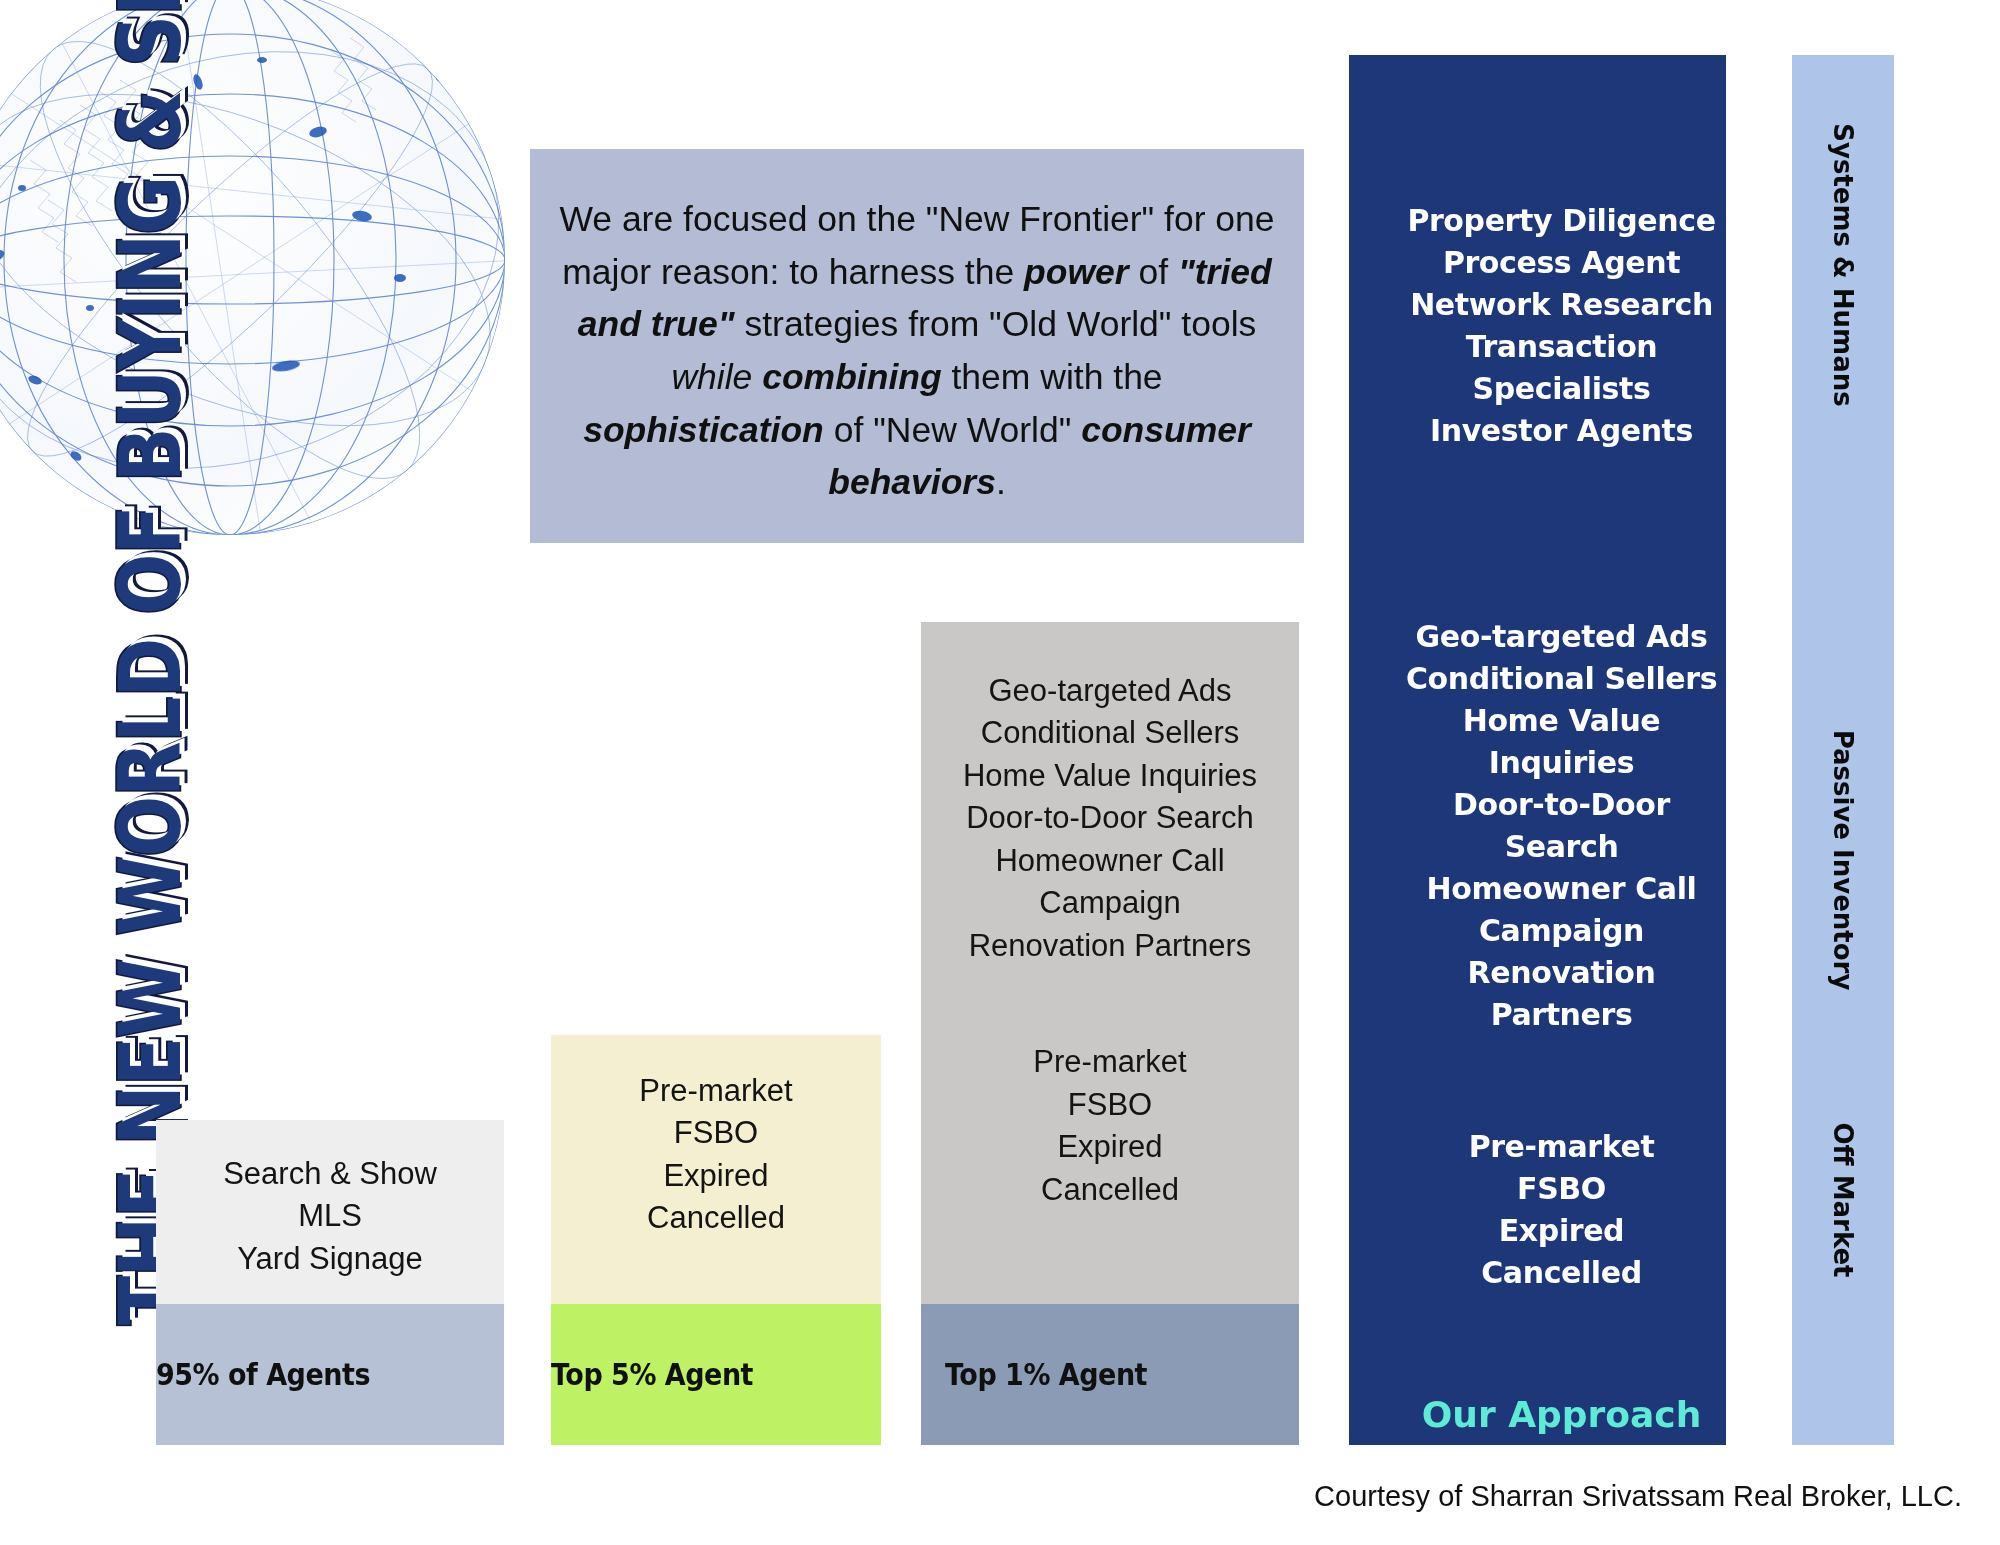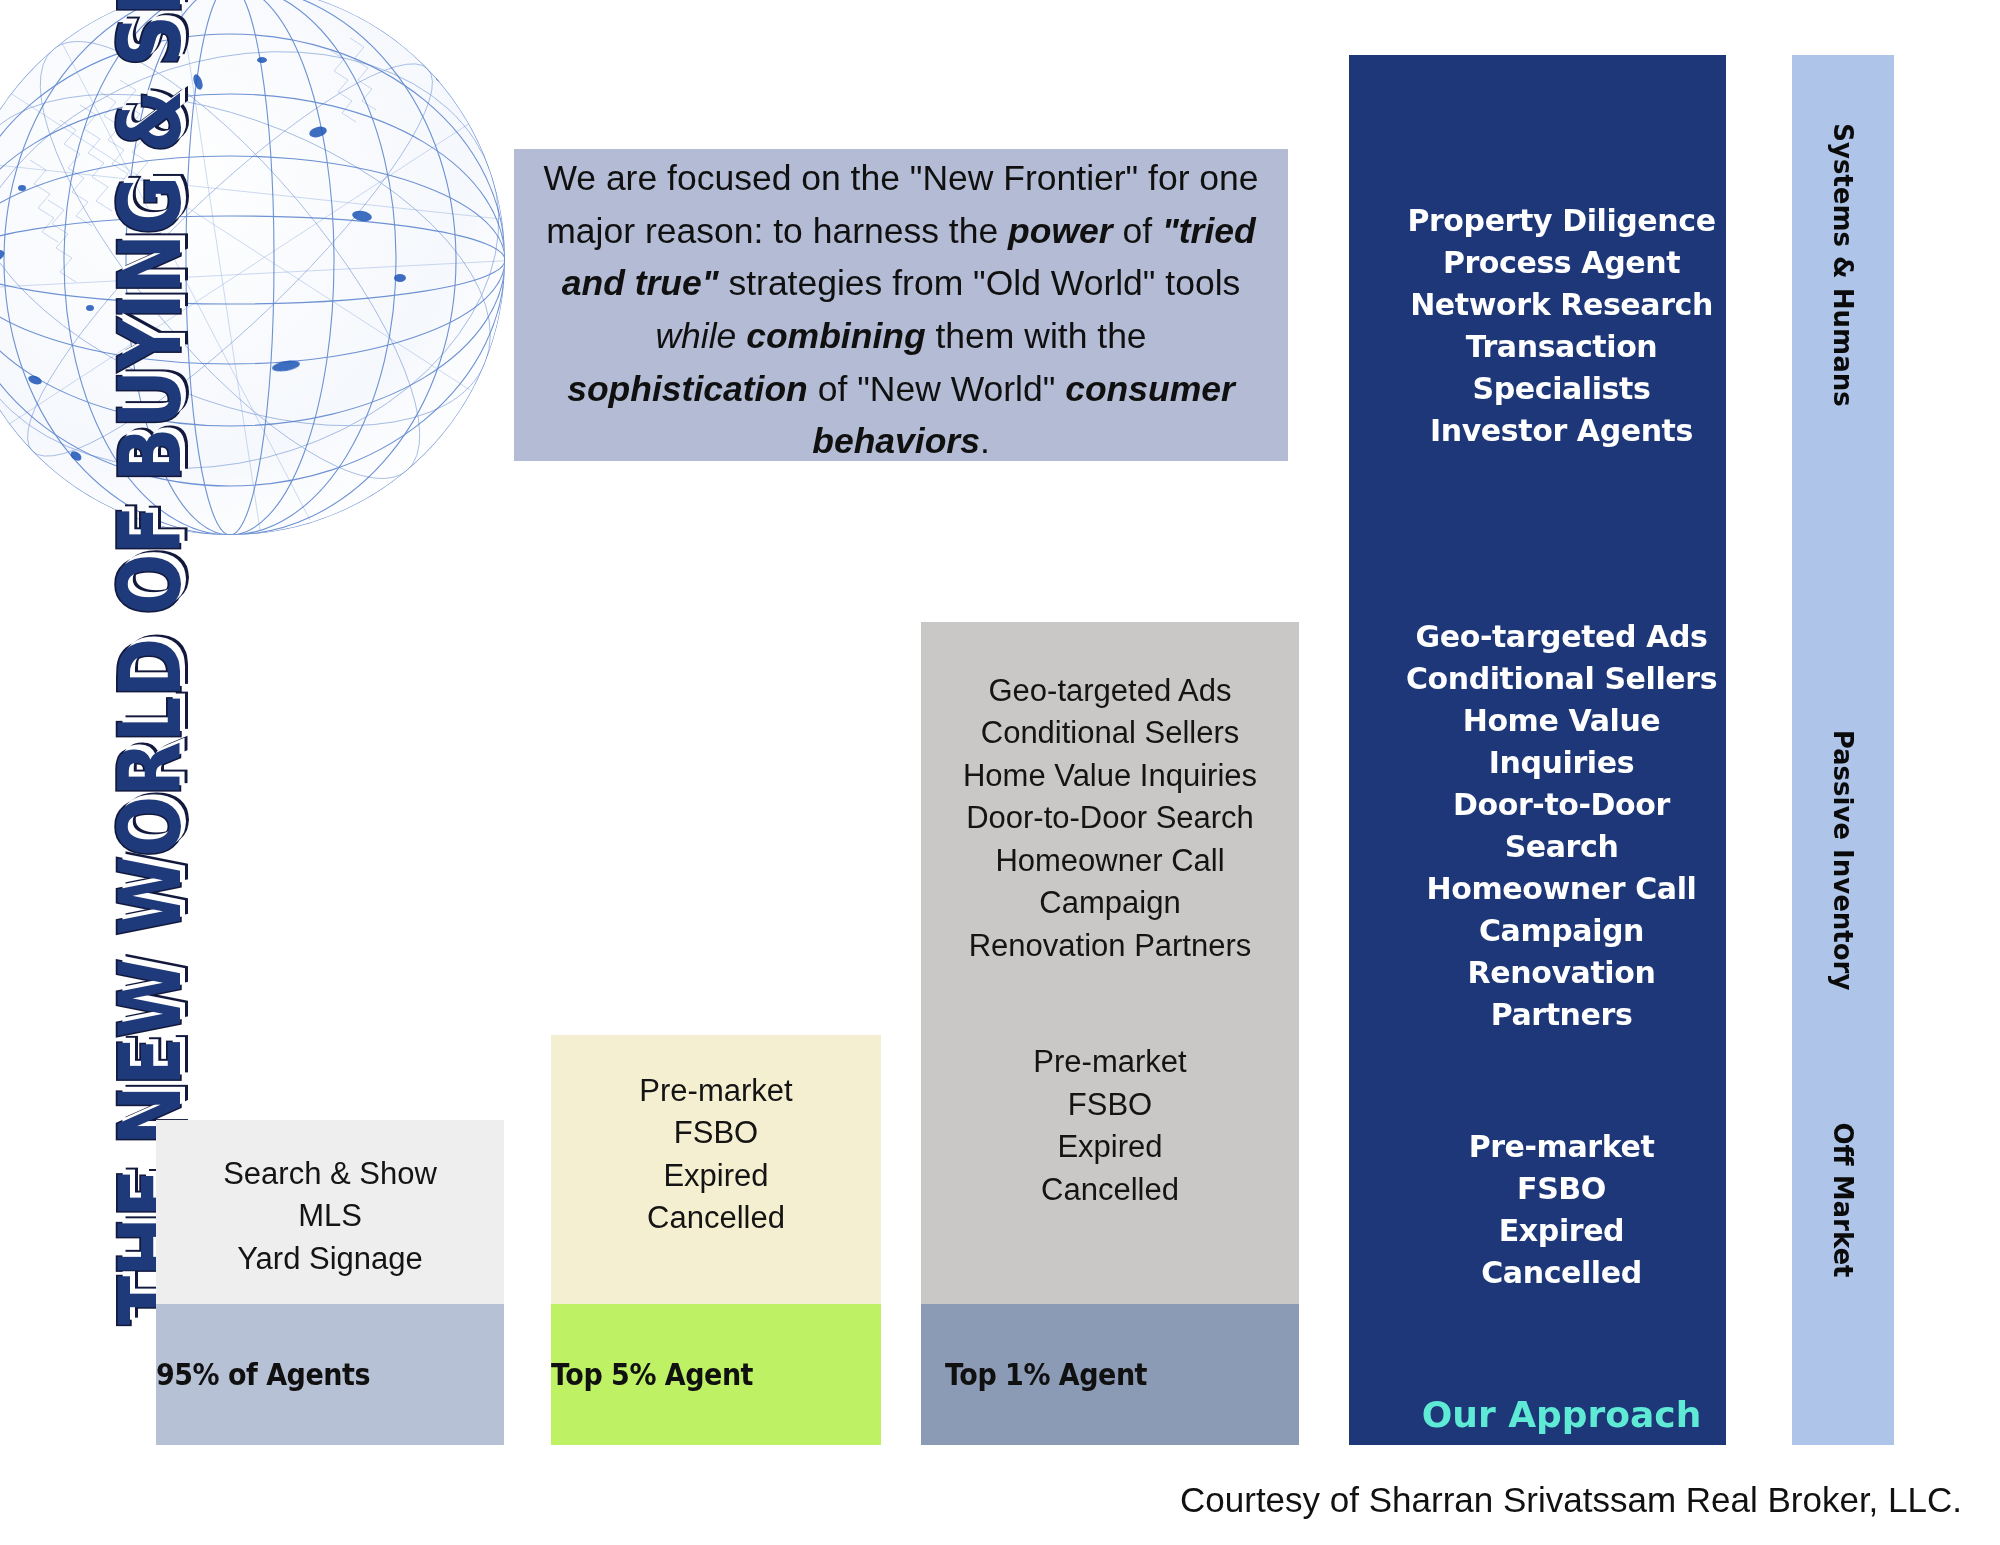--- a/index.html
+++ b/index.html
@@ -50,24 +50,24 @@
     -webkit-text-stroke: 3px #12193d;
     paint-order: stroke fill;
     text-shadow: 5px 5px 0 #ffffff, 7px 7px 0 #12193d;
     white-space: nowrap;
     transform: scaleY(1.18);
   }
 
   
   #intro-box {
     position: absolute;
-    left: 514px;
+    left: 530px;
     top: 149px;
     width: 774px;
-    height: 312px;
+    height: 394px;
     background: #b3bcd4;
     box-sizing: border-box;
     padding: 30px 28px 20px 28px;
     display: flex;
     align-items: center;
     justify-content: center;
   }
   #intro-box .intro-text {
     font-family: "Liberation Sans", sans-serif;
     font-size: 35.5px;
@@ -174,21 +174,21 @@
   #axis-label-0 { top: 195px; }
   #axis-label-1 { top: 790px; }
   #axis-label-2 { top: 1130px; }
 
   
   #credit {
     position: absolute;
     right: 38px;
     top: 1480px;
     font-family: "Liberation Sans", sans-serif;
-    font-size: 35px;
+    font-size: 29px;
     color: #111111;
     text-align: right;
   }
 </style>
 </head>
 <body>
 
 <div id="canvas">
 
   <svg id="globe-art" viewBox="0 0 620 620">

